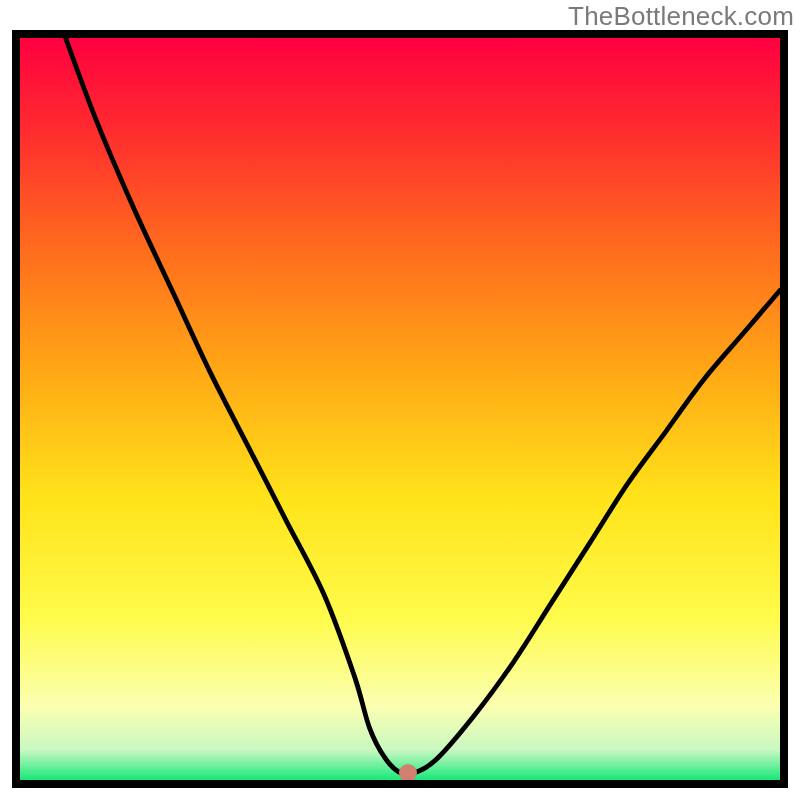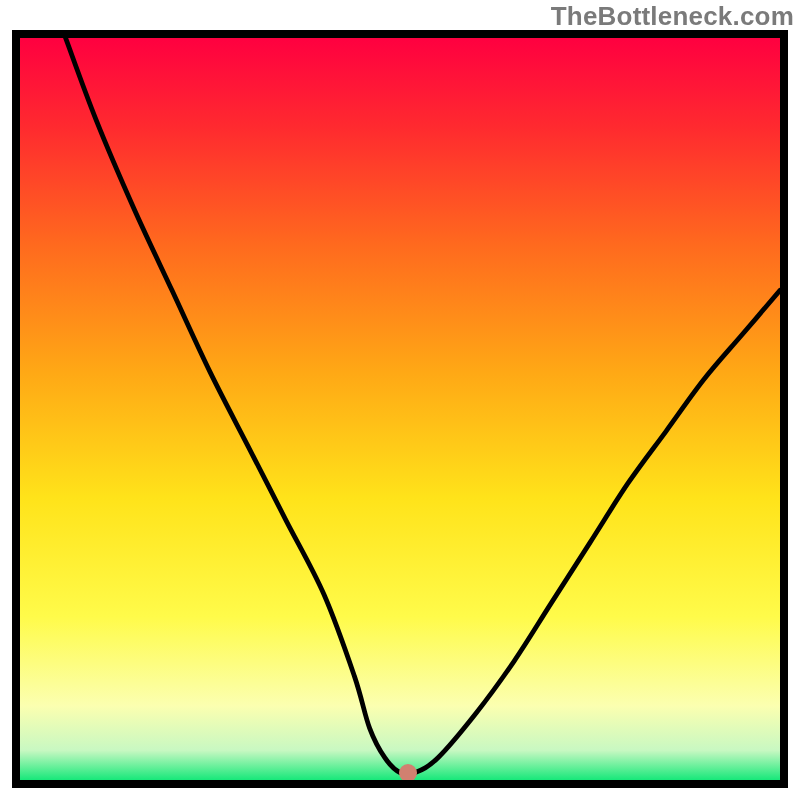--- a/index.html
+++ b/index.html
@@ -14,21 +14,21 @@
   .stage {
     position: relative;
     width: 800px;
     height: 800px;
   }
   .watermark {
     position: absolute;
     top: 1px;
     right: 6px;
     font-size: 26px;
-    font-weight: 700;
+    font-weight: 400;
     color: #7a7a7a;
     letter-spacing: 0.2px;
     z-index: 5;
     user-select: none;
   }
   .chart-box {
     position: absolute;
     left: 12px;
     top: 30px;
     width: 776px;

